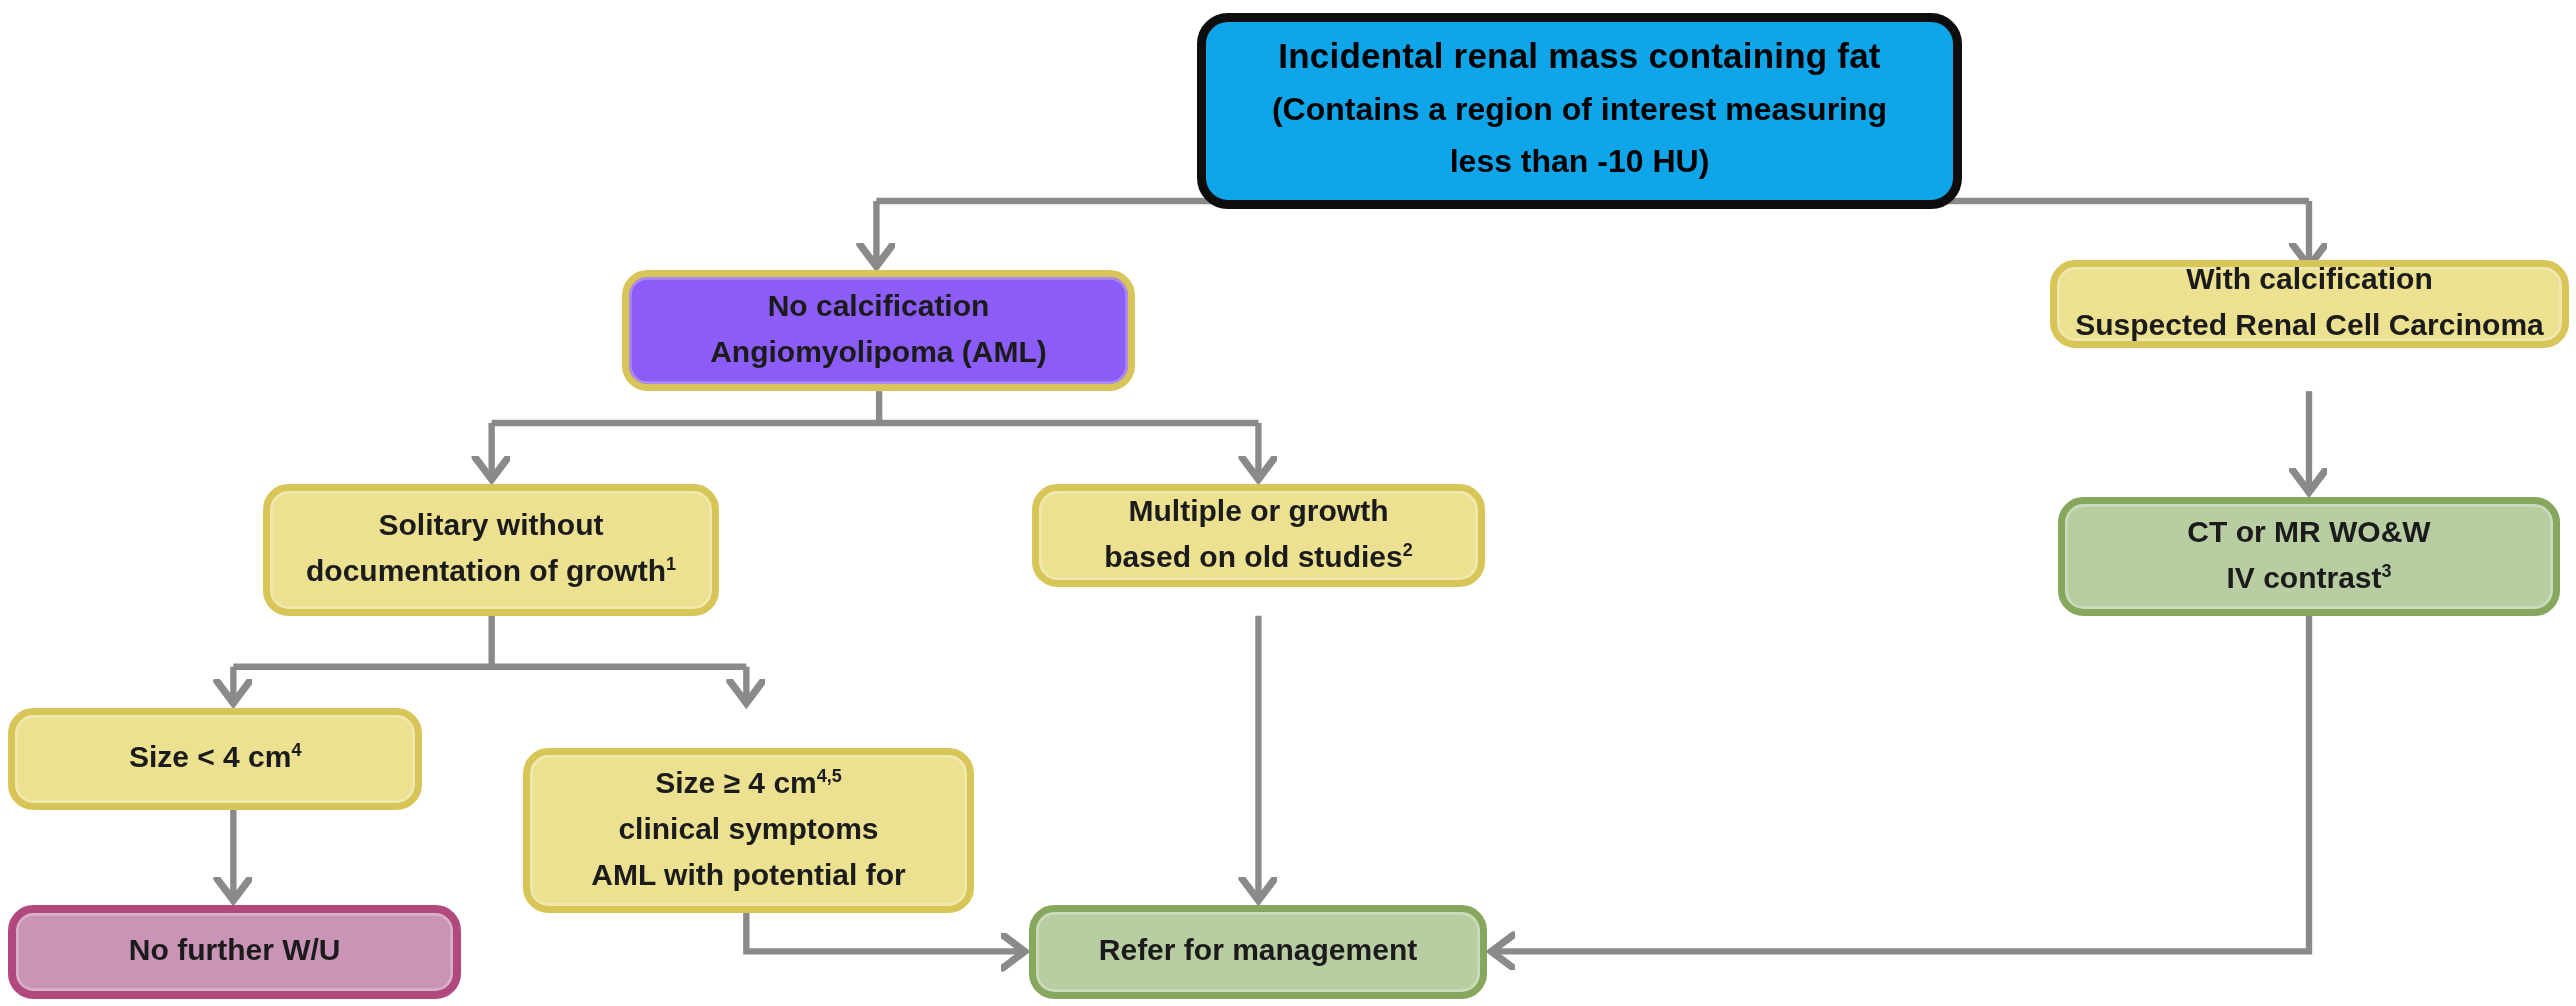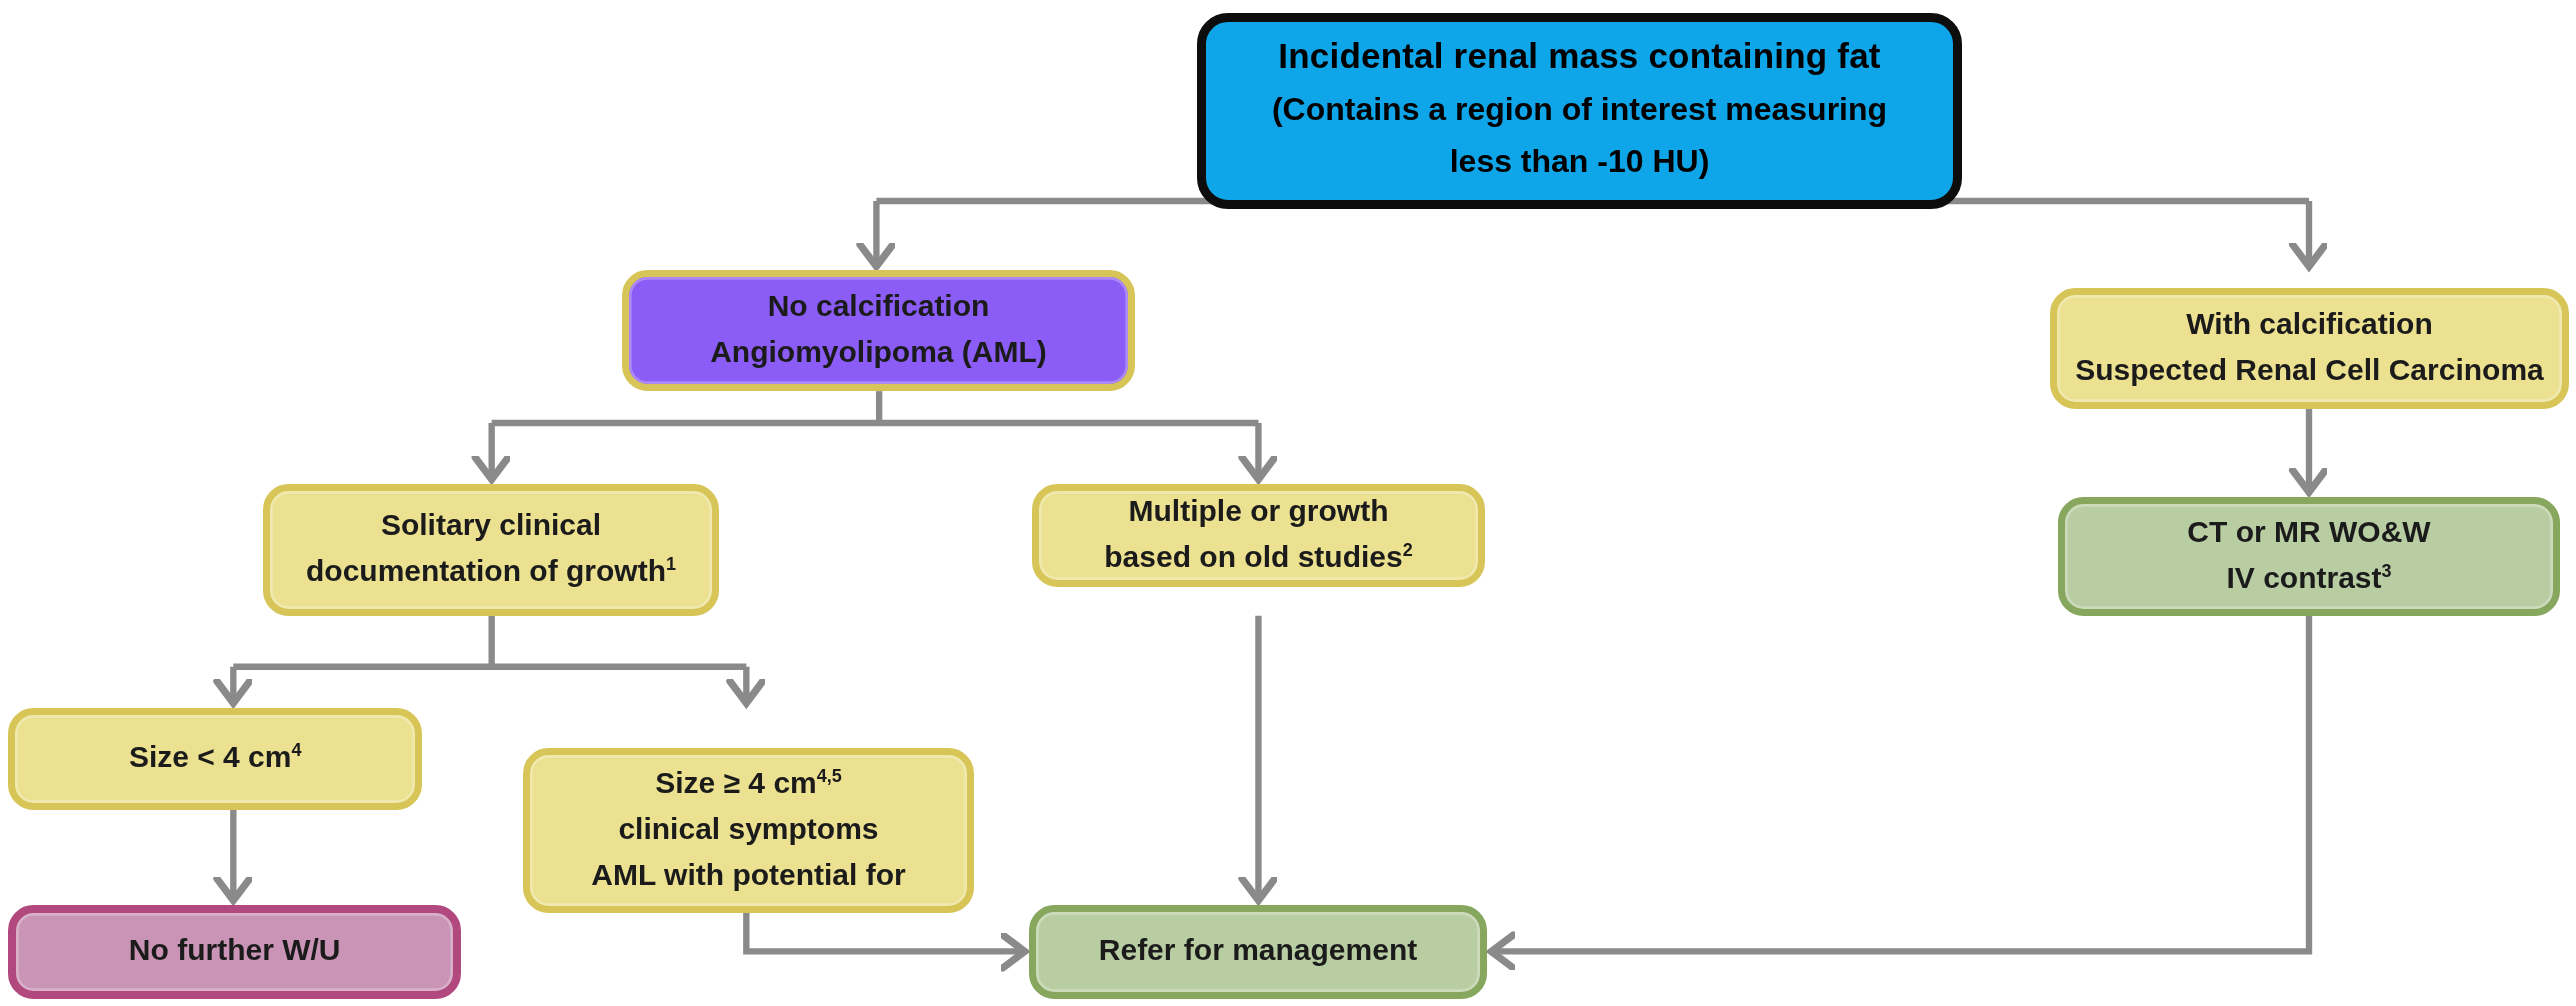--- a/index.html
+++ b/index.html
@@ -55,27 +55,27 @@
   <div class="line line0"><span>Incidental renal mass containing fat</span><span class="sup"></span></div>
   <div class="line"><span>(Contains a region of interest measuring</span><span class="sup"></span></div>
   <div class="line"><span>less than -10 HU)</span><span class="sup"></span></div>
 </div>
 
 <div class="node" style="left: 622px; top: 270px; width: 513px; height: 121px; background: #8b5cf6; border-color: rgb(216, 197, 87);">
   <div class="line"><span>No calcification</span><span class="sup"></span></div>
   <div class="line"><span>Angiomyolipoma (AML)</span><span class="sup"></span></div>
 </div>
 
-<div class="node" style="left: 2050px; top: 288px; width: 519px; height: 121px; background: rgb(235, 225, 144); border-color: rgb(216, 197, 87);">
+<div class="node" style="left: 2050px; top: 260px; width: 519px; height: 88px; background: rgb(235, 225, 144); border-color: rgb(216, 197, 87);">
   <div class="line"><span>With calcification</span><span class="sup"></span></div>
   <div class="line"><span>Suspected Renal Cell Carcinoma</span><span class="sup"></span></div>
 </div>
 
 <div class="node" style="left: 263px; top: 484px; width: 456px; height: 132px; background: rgb(235, 225, 144); border-color: rgb(216, 197, 87);">
-  <div class="line"><span>Solitary clinical</span><span class="sup"></span></div>
+  <div class="line"><span>Solitary without</span><span class="sup"></span></div>
   <div class="line"><span>documentation of growth</span><span class="sup">1</span></div>
 </div>
 
 <div class="node" style="left: 1032px; top: 484px; width: 453px; height: 103px; background: rgb(235, 225, 144); border-color: rgb(216, 197, 87);">
   <div class="line"><span>Multiple or growth</span><span class="sup"></span></div>
   <div class="line"><span>based on old studies</span><span class="sup">2</span></div>
 </div>
 
 <div class="node" style="left: 2058px; top: 497px; width: 502px; height: 119px; background: rgb(185, 205, 163); border-color: rgb(135, 167, 94);">
   <div class="line"><span>CT or MR WO&amp;W</span><span class="sup"></span></div>

